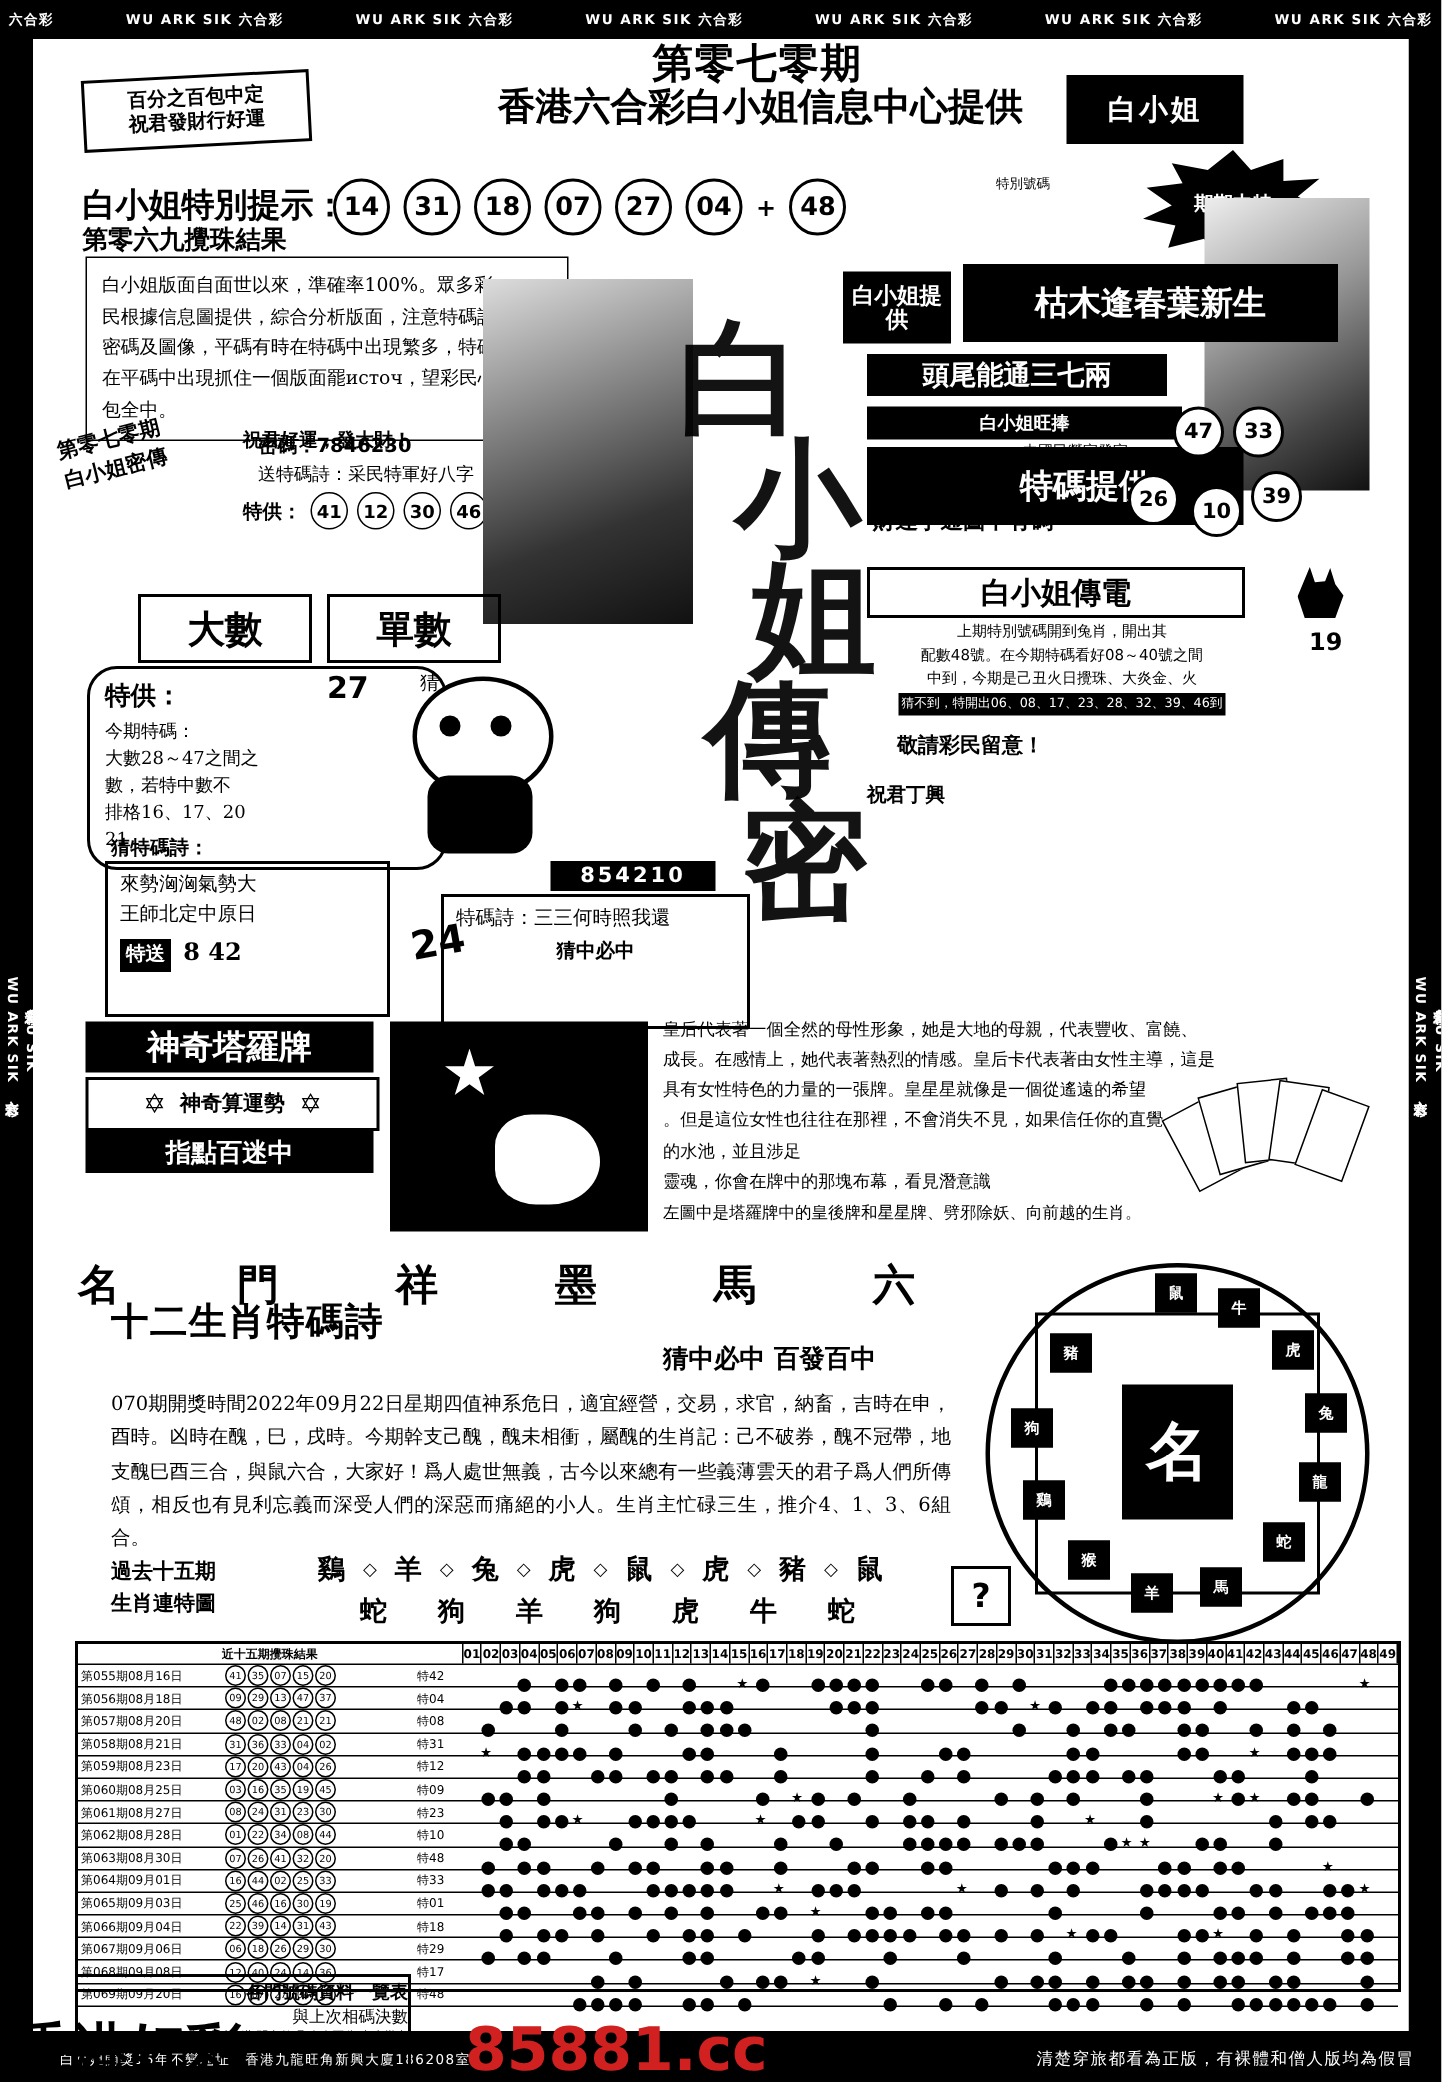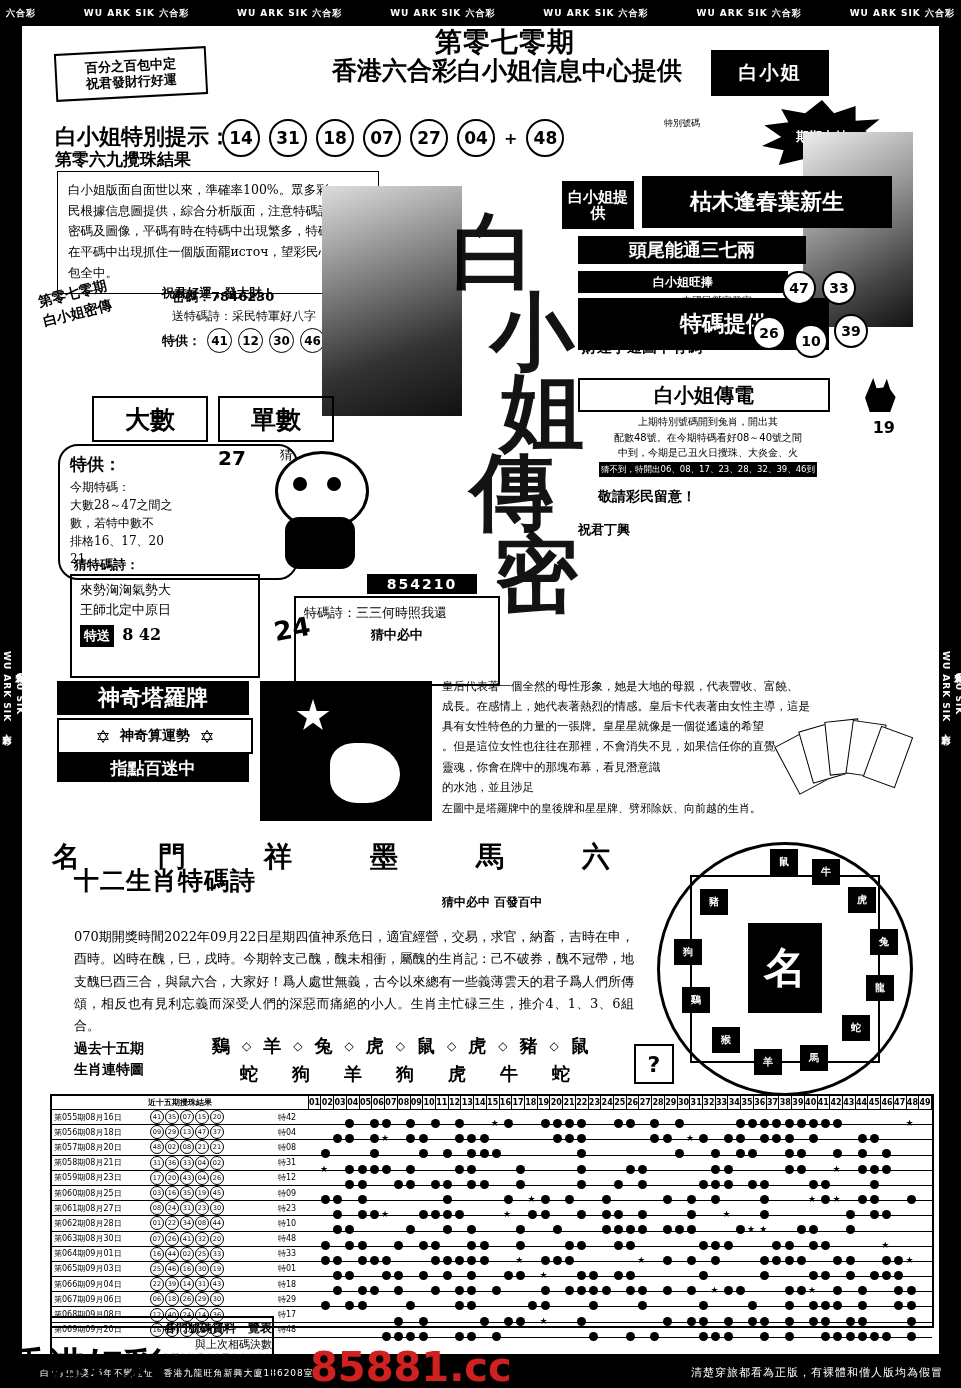--- a/index.html
+++ b/index.html
@@ -99,21 +99,21 @@
   .portrait{position:absolute;left:300px;top:160px;width:140px;height:230px;
     background:linear-gradient(160deg,#ddd 0%,#888 35%,#333 70%,#111 100%);}
   .portrait2{position:absolute;right:26px;top:106px;width:110px;height:195px;
     background:linear-gradient(150deg,#eee 0%,#999 40%,#444 75%,#111 100%);}
 
   
   .blk{background:#000;color:#fff;display:flex;align-items:center;justify-content:center;
     font-weight:bold;font-family:"DejaVu Serif","Liberation Serif",serif;}
   .box-a{position:absolute;left:540px;top:155px;width:72px;height:48px;font-size:15px;line-height:1.1;text-align:center;}
   .box-b{position:absolute;left:620px;top:150px;width:250px;height:52px;font-size:22px;}
-  .box-c{position:absolute;left:556px;top:210px;width:228px;height:28px;font-size:18px;}
+  .box-c{position:absolute;left:556px;top:210px;width:200px;height:28px;font-size:18px;}
   .box-d{position:absolute;left:556px;top:245px;width:210px;height:22px;font-size:12px;}
   .box-e{position:absolute;left:556px;top:272px;width:210px;height:52px;font-size:22px;padding-left:41px;}
   .cb{position:absolute;width:30px;height:30px;border-radius:50%;border:2px solid #000;background:#fff;
     display:flex;align-items:center;justify-content:center;font-weight:bold;font-size:14px;}
 
   .chuandian{position:absolute;left:556px;top:352px;width:248px;height:30px;border:2px solid #000;
     display:flex;align-items:center;justify-content:center;font-size:20px;font-weight:bold;
     font-family:"DejaVu Serif","Liberation Serif",serif;}
   .chuandian-body{position:absolute;left:556px;top:388px;width:260px;font-size:10px;line-height:1.55;text-align:center;}
   .chuandian-strike{background:#000;color:#fff;font-size:8.5px;padding:1px 2px;display:inline-block;}
@@ -166,21 +166,21 @@
   .tarot-cap{position:absolute;left:420px;top:775px;width:420px;font-size:11px;}
   .cards{position:absolute;right:24px;top:690px;width:130px;height:105px;}
   .cards .c{position:absolute;width:32px;height:52px;border:1.5px solid #000;background:#fff;}
 
   
   .banner{position:absolute;left:30px;top:810px;width:560px;height:42px;
     font-family:"DejaVu Serif","Liberation Serif",serif;font-weight:bold;font-size:28px;
     display:flex;align-items:center;justify-content:space-between;letter-spacing:2px;}
   .banner2{position:absolute;left:52px;top:838px;font-size:25px;font-weight:bold;
     font-family:"DejaVu Serif","Liberation Serif",serif;letter-spacing:1px;}
-  .banner3{position:absolute;left:420px;top:868px;font-size:12px;font-weight:bold;}
+  .banner3{position:absolute;left:420px;top:868px;font-size:17px;font-weight:bold;}
 
   .article{position:absolute;left:52px;top:900px;width:560px;font-size:13px;line-height:1.72;
     font-family:"DejaVu Serif","Liberation Serif",serif;text-align:justify;}
 
   
   .zodiac-label{position:absolute;left:52px;top:1012px;width:130px;font-size:14px;font-weight:bold;line-height:1.5;}
   .zchain{position:absolute;left:190px;top:1008px;display:flex;gap:12px;align-items:center;}
   .zitem{font-size:18px;font-weight:bold;font-family:"DejaVu Serif","Liberation Serif",serif;}
   .zsep{font-size:12px;}
   .zchain2{position:absolute;left:218px;top:1036px;display:flex;gap:34px;align-items:center;}
@@ -408,22 +408,22 @@
     <div class="tarot-sub2">指點百迷中</div>
     <div class="tarot-img">
       <div class="star"></div>
       <div class="blob"></div>
     </div>
     <div class="tarot-text">
       <div>皇后代表著一個全然的母性形象，她是大地的母親，代表豐收、富饒、</div>
       <div>成長。在感情上，她代表著熱烈的情感。皇后卡代表著由女性主導，這是</div>
       <div>具有女性特色的力量的一張牌。皇星星就像是一個從遙遠的希望</div>
       <div>。但是這位女性也往往在那裡，不會消失不見，如果信任你的直覺，</div>
+      <div>的水池，並且涉足</div>
       <div>靈魂，你會在牌中的那塊布幕，看見潛意識</div>
-      <div>的水池，並且涉足</div>
     </div>
     <div class="tarot-cap">左圖中是塔羅牌中的皇後牌和星星牌、劈邪除妖、向前越的生肖。</div>
     <div class="cards">
       <div class="c" style="left:0;top:20px;transform:rotate(-28deg);"></div>
       <div class="c" style="left:20px;top:10px;transform:rotate(-16deg);"></div>
       <div class="c" style="left:42px;top:4px;transform:rotate(-6deg);"></div>
       <div class="c" style="left:64px;top:6px;transform:rotate(8deg);"></div>
       <div class="c" style="left:86px;top:14px;transform:rotate(20deg);"></div>
     </div>
 

